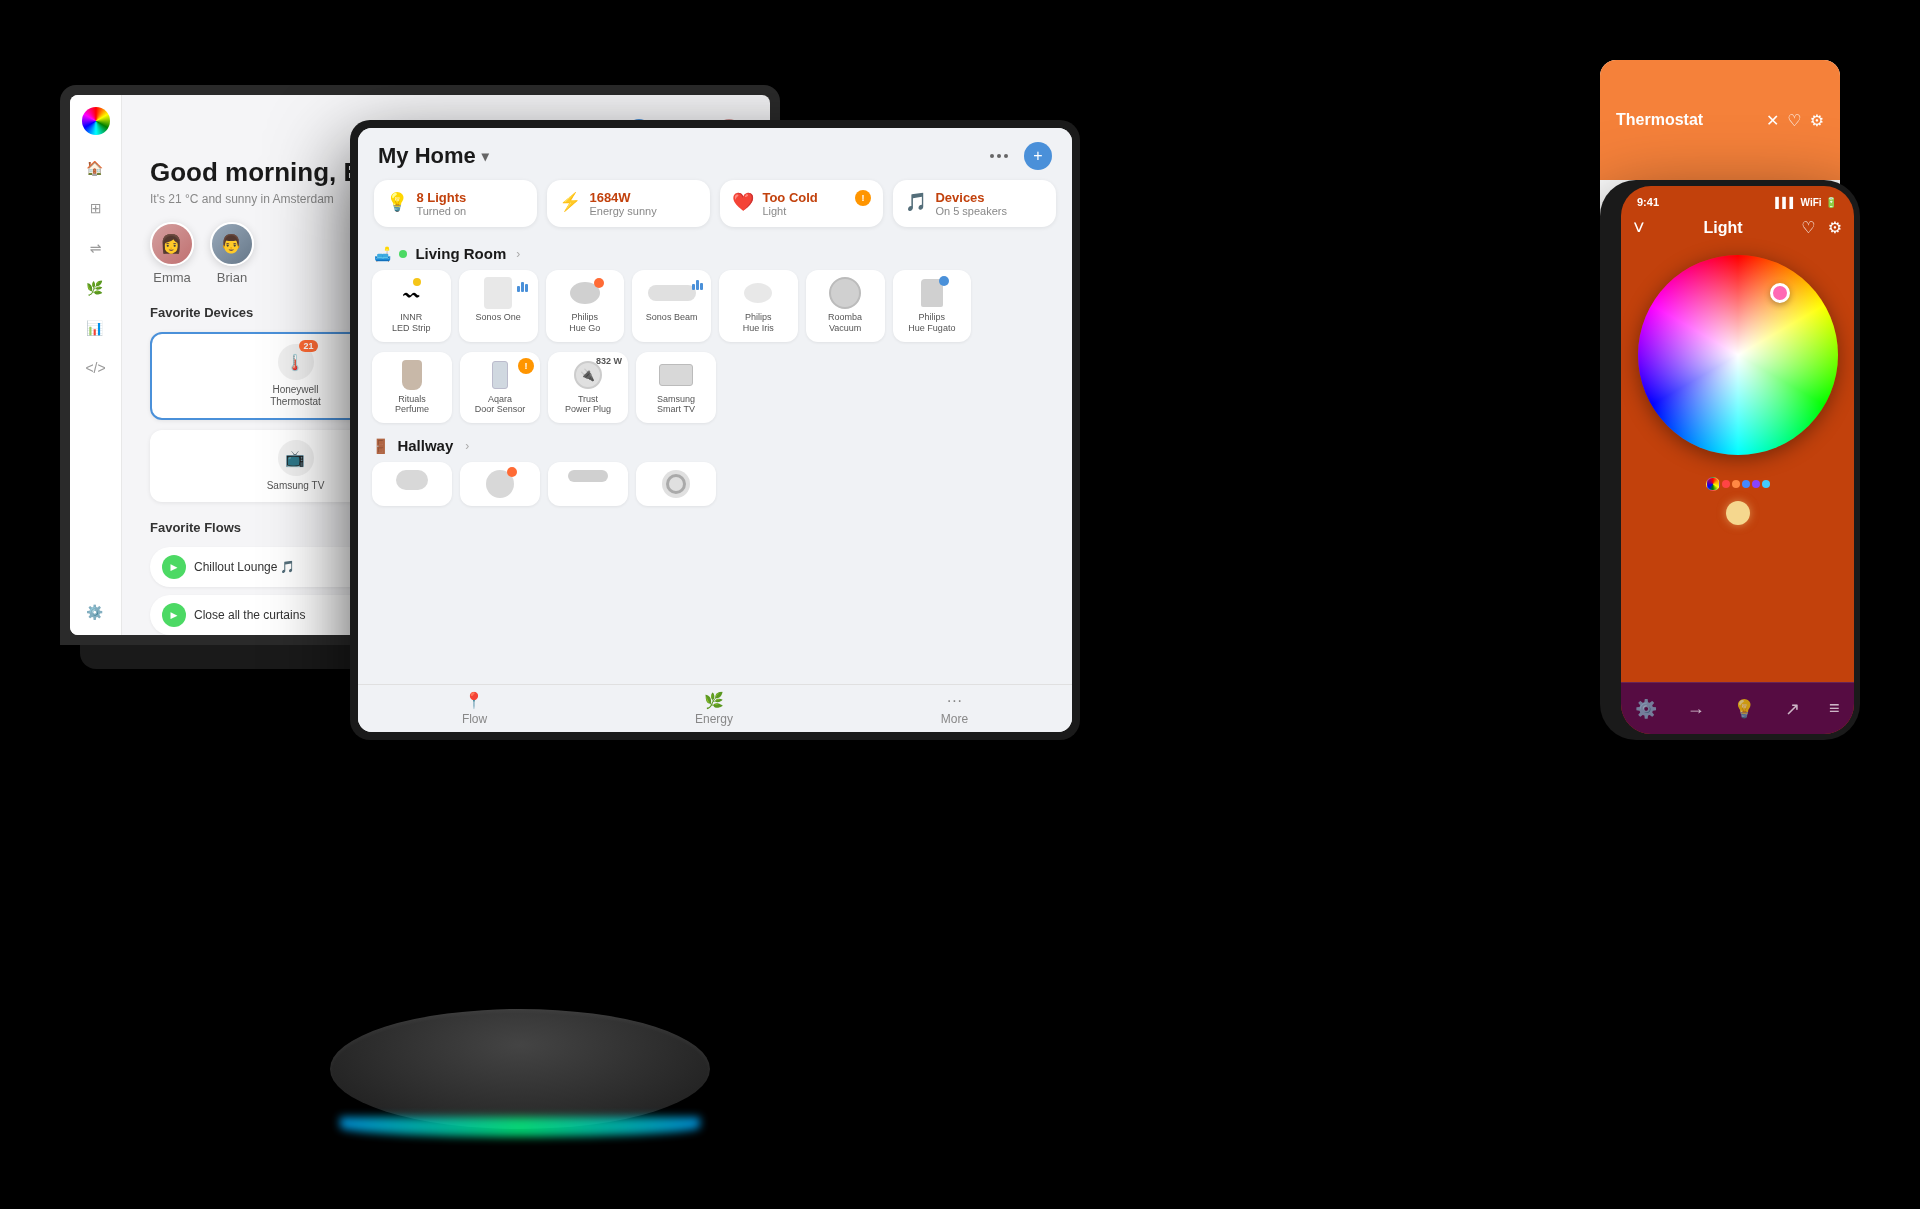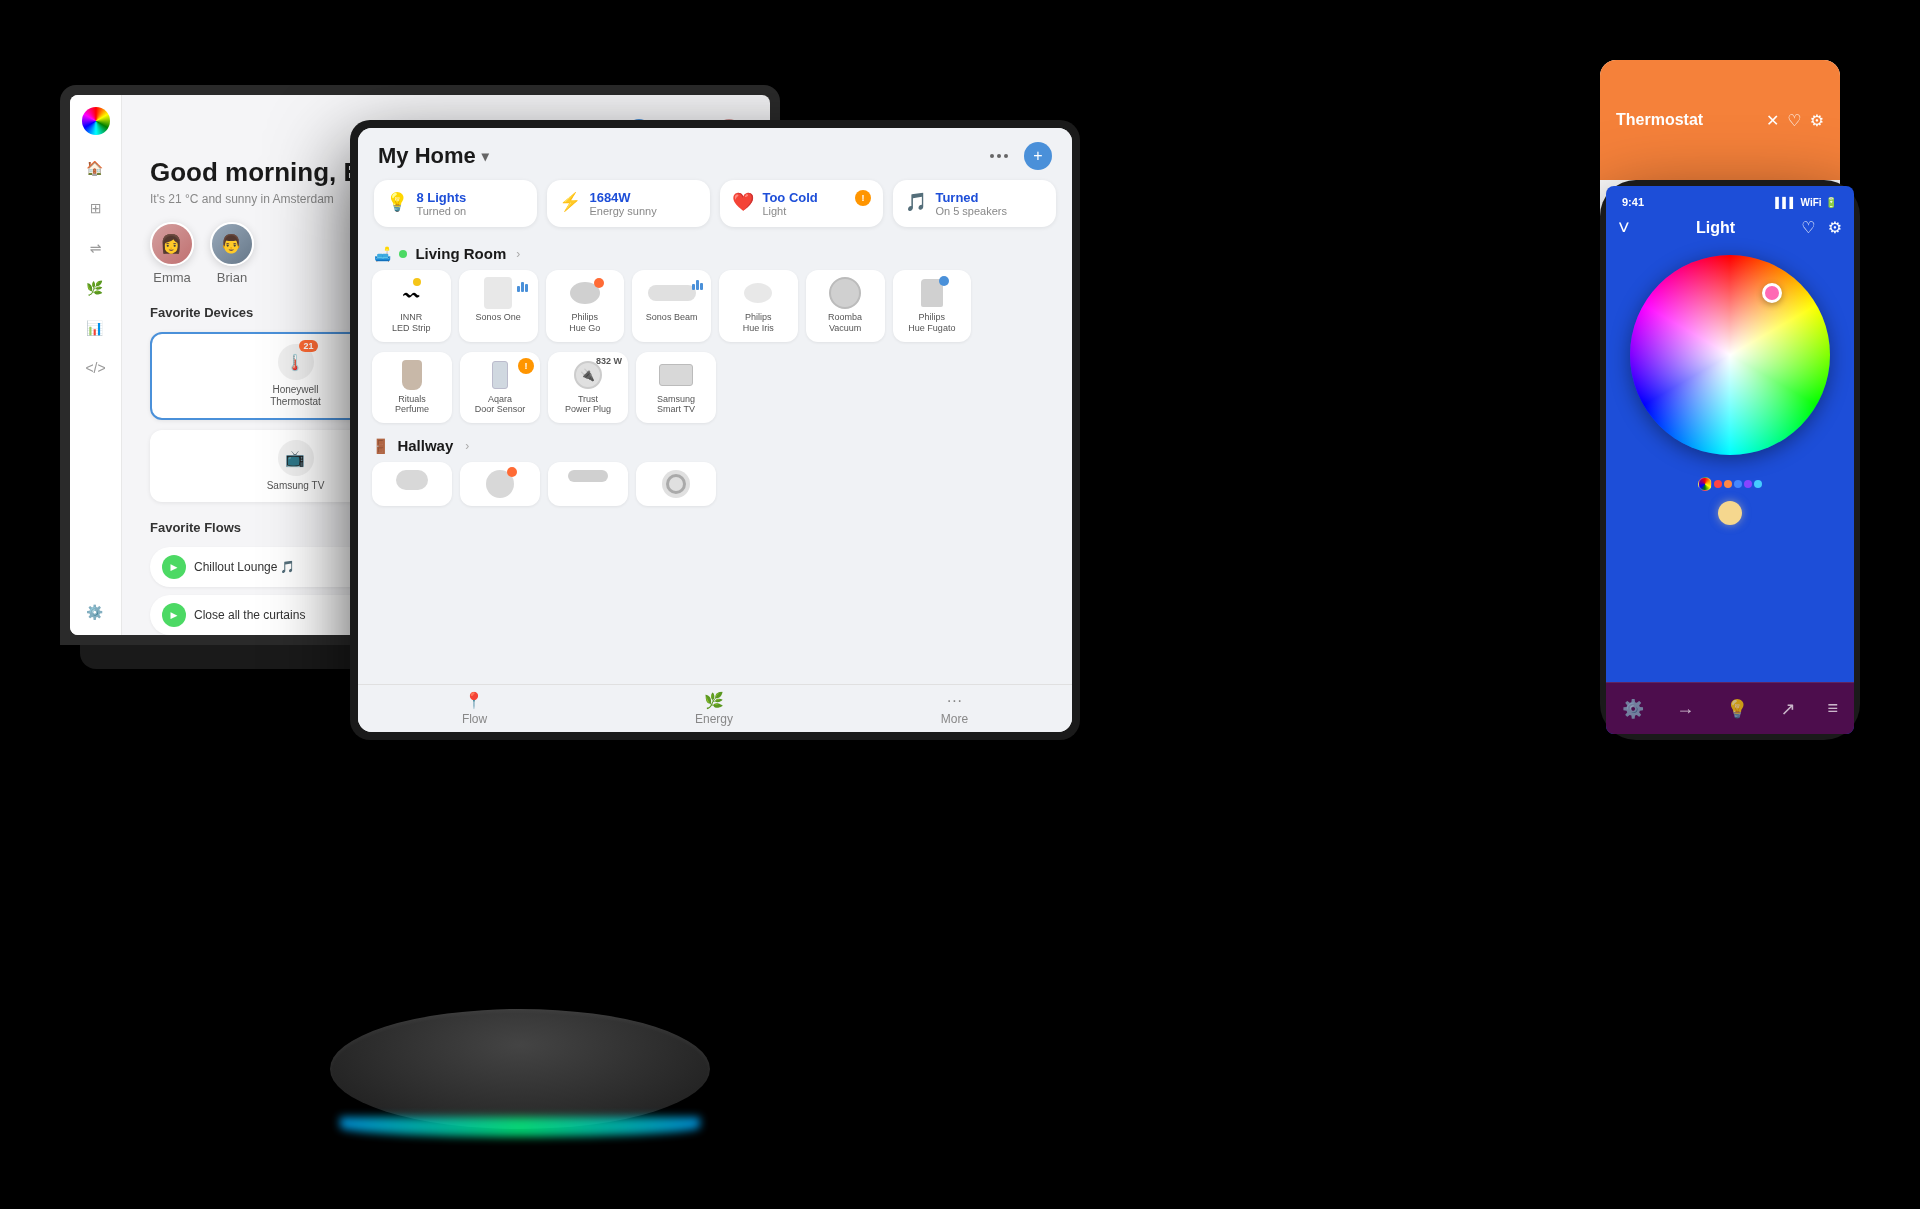--- a/index.html
+++ b/index.html
@@ -348,21 +348,21 @@
       gap: 8px;
     }
     .status-icon {
       font-size: 18px;
       margin-top: 1px;
     }
     .status-info { flex: 1; }
     .status-main {
       font-size: 13px;
       font-weight: 600;
-      color: #1d4ed8;
+      color: #c2410c;
     }
     .status-sub {
       font-size: 11px;
       color: #888;
     }
     .status-badge-warn {
       width: 16px;
       height: 16px;
       border-radius: 50%;
       background: #ff9500;
@@ -468,23 +468,24 @@
       width: 260px;
       height: 560px;
       background: #1a1a1a;
       border-radius: 36px;
       box-shadow: 0 30px 80px rgba(0,0,0,0.7);
       z-index: 10;
     }
     .phone-screen {
       position: absolute;
       inset: 6px;
-      background: #1d4ed8;
-      border-radius: 8px;
+      background: #c2410c;
+      border-radius: 30px;
       overflow: hidden;
+      margin-left: 15px;
     }
     .phone-status-bar {
       display: flex;
       justify-content: space-between;
       align-items: center;
       padding: 10px 16px 4px;
       color: #fff;
       font-size: 11px;
       font-weight: 600;
     }
@@ -789,21 +790,21 @@
           <span class="status-icon" style="color:#ff3b30;">❤️</span>
           <div class="status-info">
             <div class="status-main">Too Cold</div>
             <div class="status-sub">Light</div>
           </div>
           <div class="status-badge-warn">!</div>
         </div>
         <div class="status-card">
           <span class="status-icon" style="color:#5856d6;">🎵</span>
           <div class="status-info">
-            <div class="status-main">Turned</div>
+            <div class="status-main">Devices</div>
             <div class="status-sub">On 5 speakers</div>
           </div>
         </div>
       </div>
 
       <div class="room-header">
         <span class="room-icon">🛋️</span>
         <div class="room-dot"></div>
         <span class="room-name">Living Room</span>
         <span class="room-arrow">›</span>

